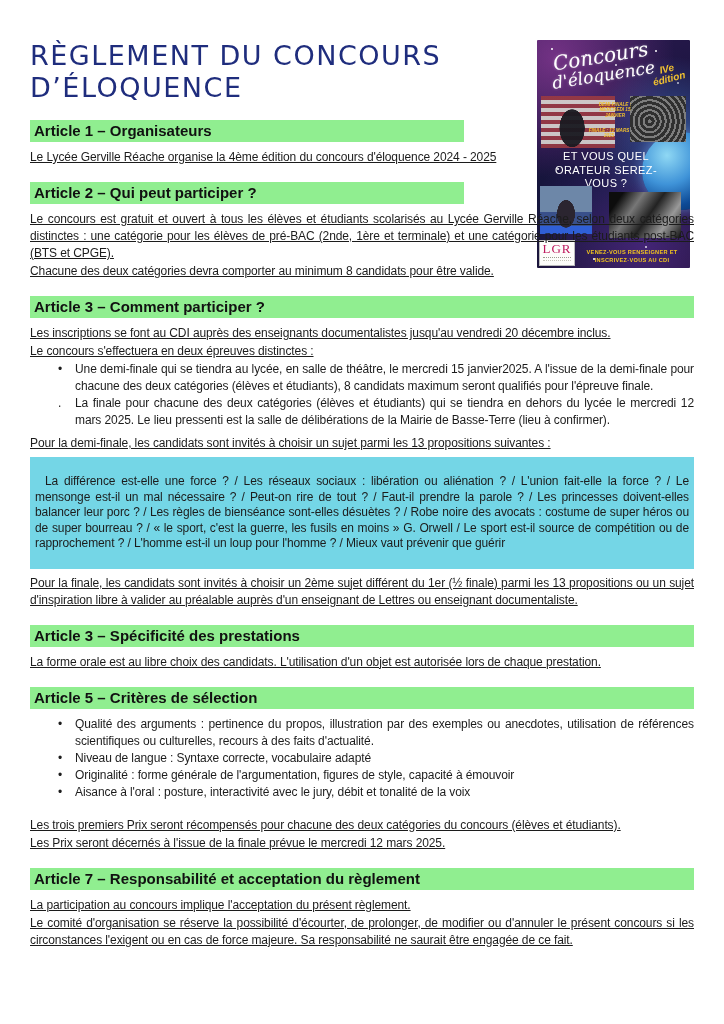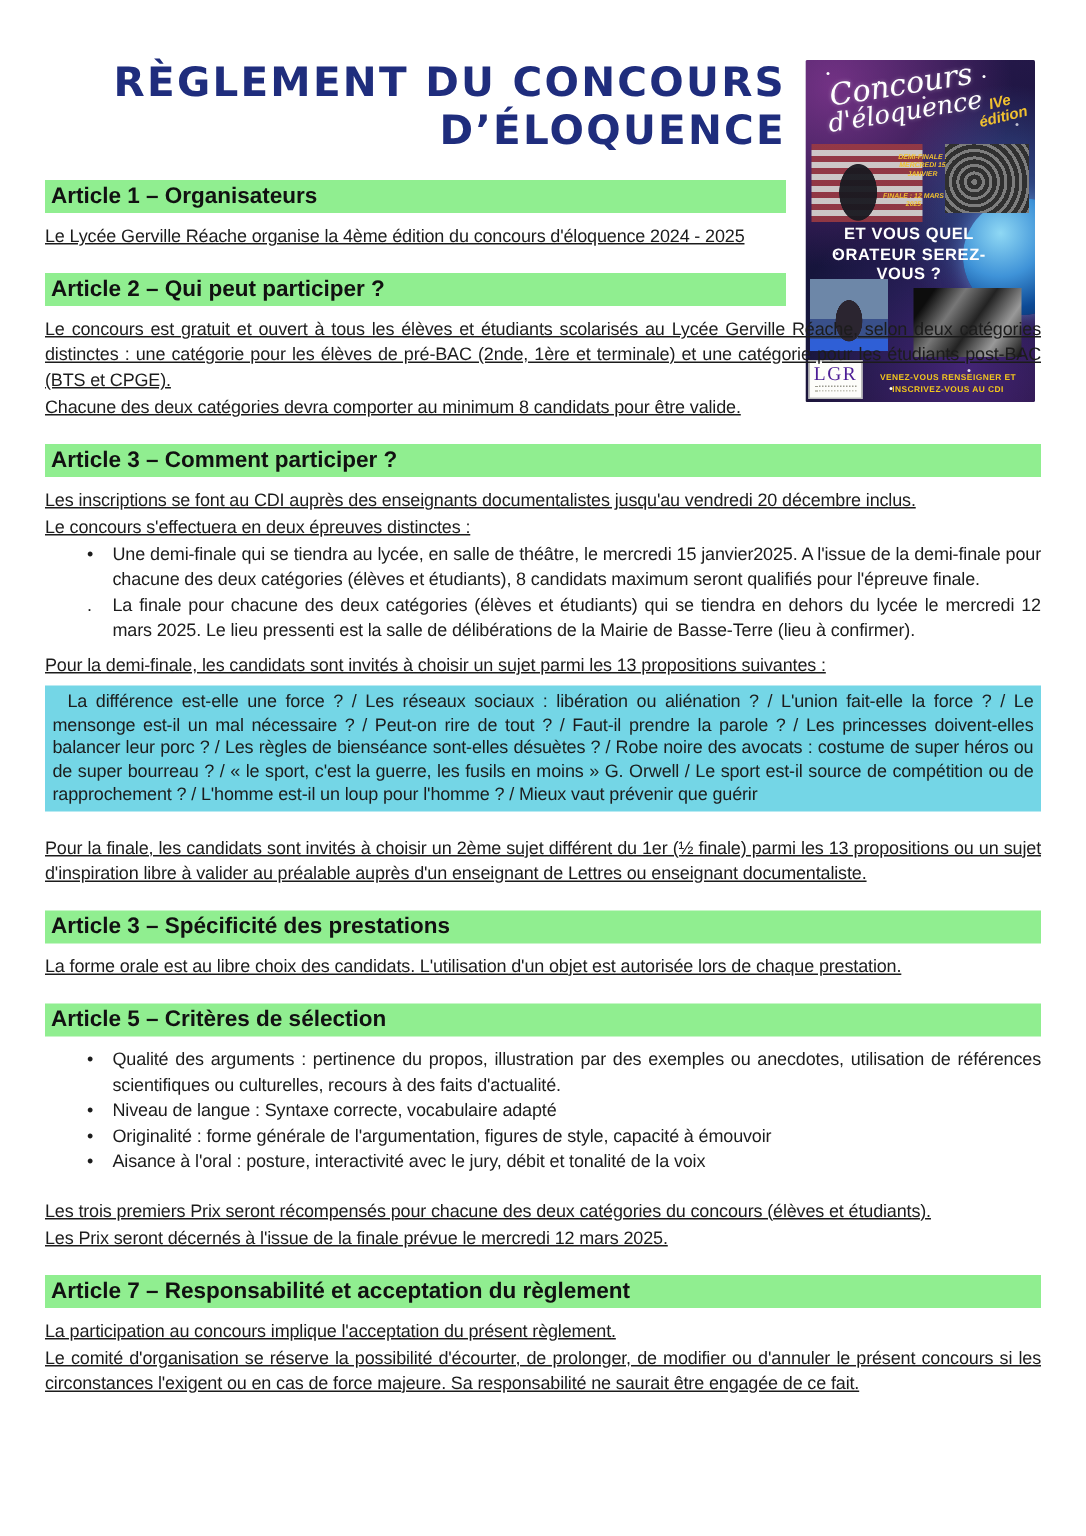--- a/index.html
+++ b/index.html
@@ -6,21 +6,21 @@
   body{
     width:724px;height:1024px;background:#ffffff;
     font-family:"Liberation Sans", sans-serif;color:#1c1c1c;
     overflow:hidden;
   }
   .page{position:relative;width:724px;height:1024px;background:#fff;}
 
   
   .doc-title{
     position:absolute;top:40px;left:30px;width:494px;
-    text-align:right;color:#1f2d7d;font-weight:bold;
+    text-align:left;color:#1f2d7d;font-weight:normal;
     font-size:27px;line-height:1.18;letter-spacing:1.5px;
     font-family:"DejaVu Sans", sans-serif;
   }
 
   
   .poster{
     position:absolute;top:40px;left:537px;width:153px;height:228px;
     overflow:hidden;border-radius:1px;
     background:
       radial-gradient(circle at 88% 42%, rgba(90,160,255,.45), transparent 42%),
@@ -58,56 +58,56 @@
   .photo-crowd{
     left:93px;top:56px;width:56px;height:46px;
     background:repeating-radial-gradient(circle at 35% 55%, #7d7d7d 0 2px, #303030 2px 5px);
   }
   .poster-note{position:absolute;color:#f0c030;font-weight:bold;font-style:italic;
     font-size:4.6px;line-height:5.4px;text-align:center;text-transform:uppercase;}
   .note-semifinal{left:56px;top:62px;width:44px;}
   .note-final{left:50px;top:88px;width:44px;}
   .tagline{
     position:absolute;left:10px;top:110px;width:118px;text-align:center;
-    color:#fff;font-weight:bold;font-size:11px;line-height:13.5px;letter-spacing:.4px;
+    color:#fff;font-weight:normal;font-size:11px;line-height:13.5px;letter-spacing:.4px;
   }
   .photo-michelle{
     left:3px;top:146px;width:52px;height:48px;
     background:
       radial-gradient(ellipse 13px 20px at 50% 58%, #2b2530 68%, transparent 70%),
       linear-gradient(180deg,#6d87a8 0%,#6d87a8 55%,#39508a 55%,#39508a 84%,#2f5fd6 84%,#2f5fd6 100%);
   }
   .photo-bw2{
     left:72px;top:152px;width:72px;height:46px;
     background:linear-gradient(125deg,#0d0d0d 0%,#0d0d0d 14%,#777 34%,#222 54%,#999 76%,#111 100%);
   }
   .lgr-box{
     position:absolute;left:2px;top:200px;width:36px;height:26px;background:#fdfdfa;
     border:1px solid #bbb;box-sizing:border-box;text-align:center;
   }
-  .lgr-text{font-family:"Liberation Serif", serif;color:#4c1d95;font-size:13px;line-height:15px;letter-spacing:1px;}
+  .lgr-text{font-family:"Liberation Serif", serif;color:#be185d;font-size:13px;line-height:15px;letter-spacing:1px;}
   .lgr-rule{margin:1px 3px 0 3px;border-top:1px dotted #9a9a8e;height:2px;border-bottom:1px dotted #c4c4b8;}
   .poster-footer{position:absolute;left:42px;top:208px;width:106px;text-align:center;
     color:#f2c51e;font-weight:bold;font-size:5.6px;line-height:8px;letter-spacing:.3px;}
 
   
   .main{position:absolute;top:120px;left:30px;width:664px;}
   .section{margin-bottom:16px;}
   .h{
     background:#90EE90;font-weight:bold;font-size:15px;line-height:17px;
     padding:2px 4px 3px 4px;margin-bottom:7px;box-sizing:border-box;color:#111;
   }
-  .h.short{width:494px;}
+  .h.short{width:434px;}
   p.body{margin:0 0 1px 0;font-size:12px;line-height:17px;letter-spacing:-0.1px;text-align:justify;text-decoration:underline;}
   p.body.nojust{text-align:left;}
   .bullet-row{display:flex;font-size:12px;line-height:17px;letter-spacing:-0.1px;}
   .bullet-row .marker{width:17px;margin-left:28px;flex:0 0 auto;text-align:left;}
   .bullet-row .btext{flex:1 1 auto;text-align:justify;}
   .highlight{
-    background:#74d6e6;margin:5px 0 16px 0;padding:3px 5px;
+    background:#74d6e6;margin:5px 0 6px 0;padding:17px 5px;
     font-size:12px;line-height:15.5px;letter-spacing:-0.1px;text-align:justify;text-indent:10px;
   }
   .spacer6{height:6px;}
 </style>
 </head>
 <body>
 
 <div class="page">
 
   <div class="doc-title">

